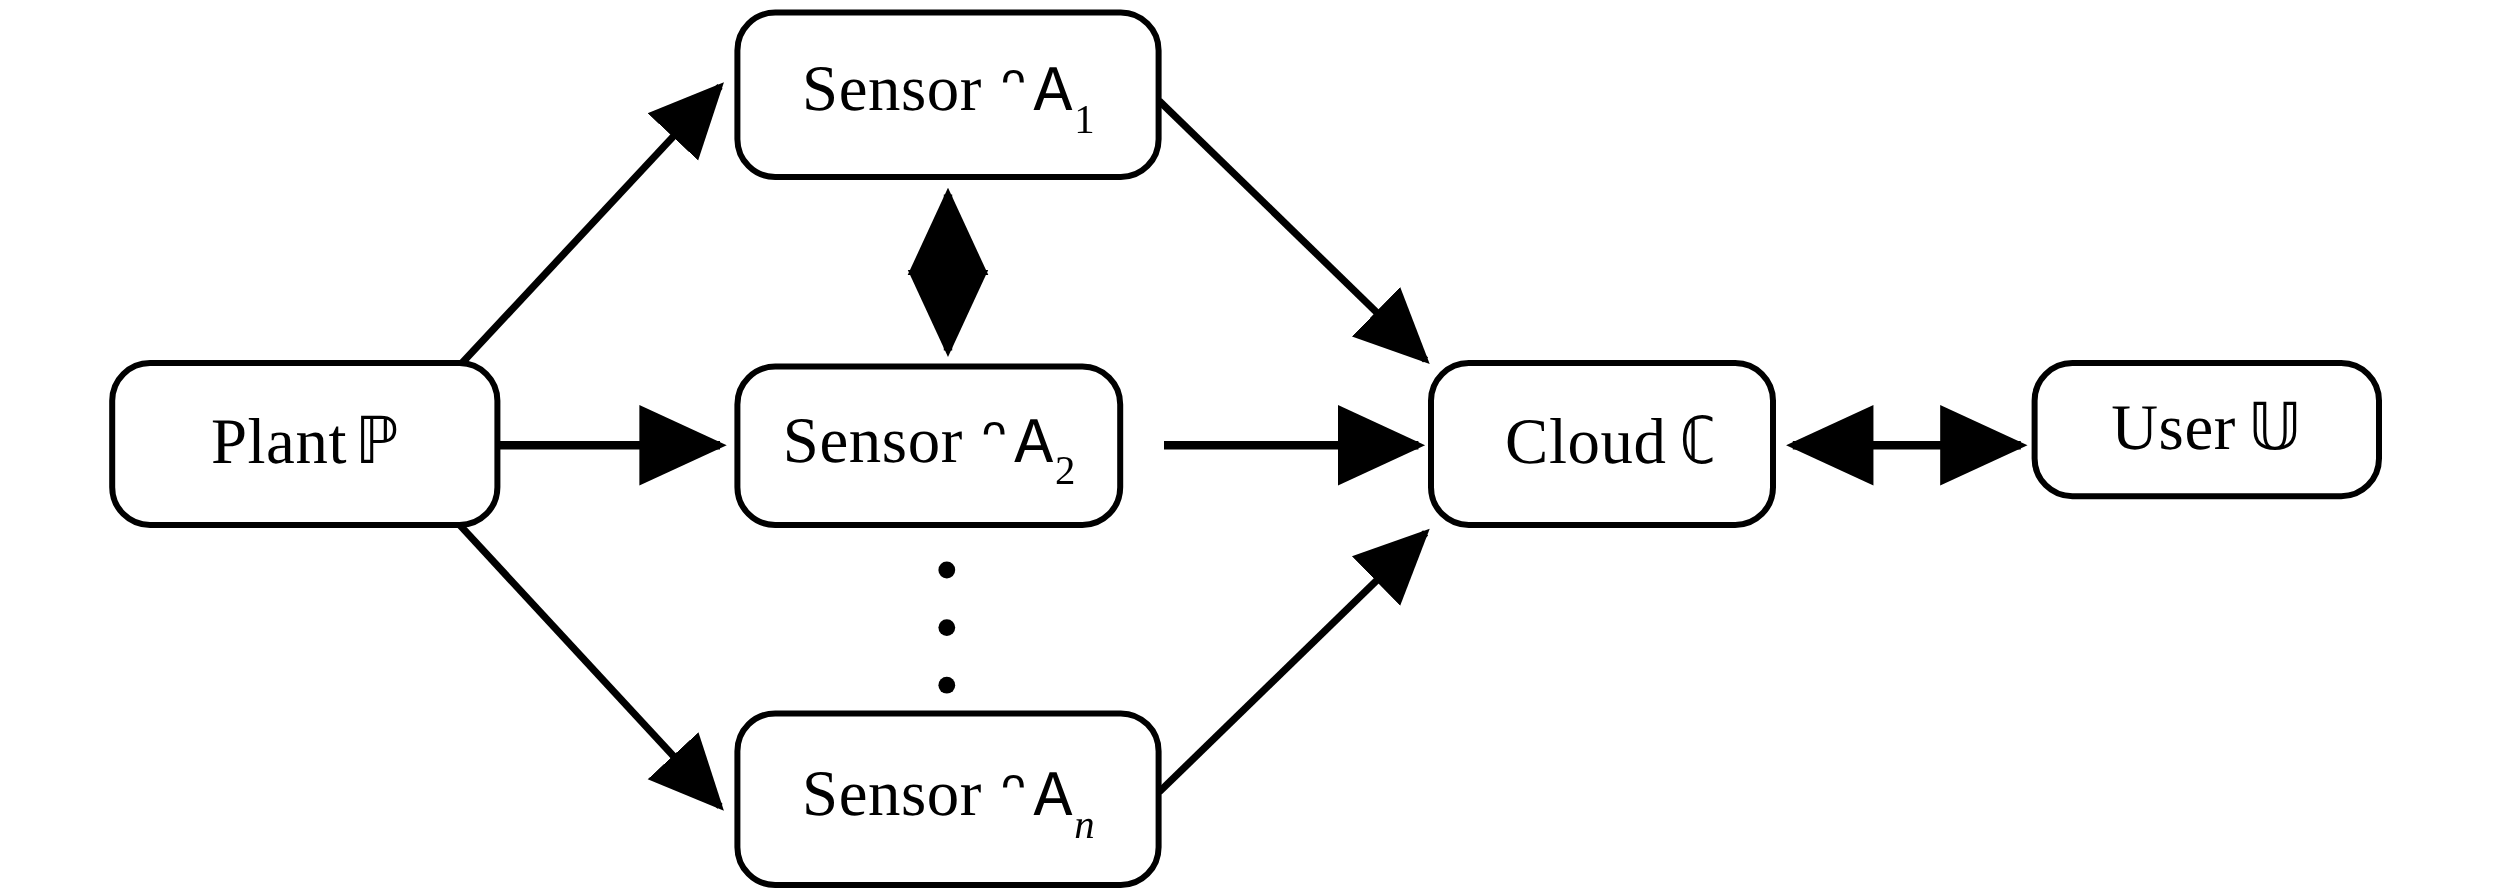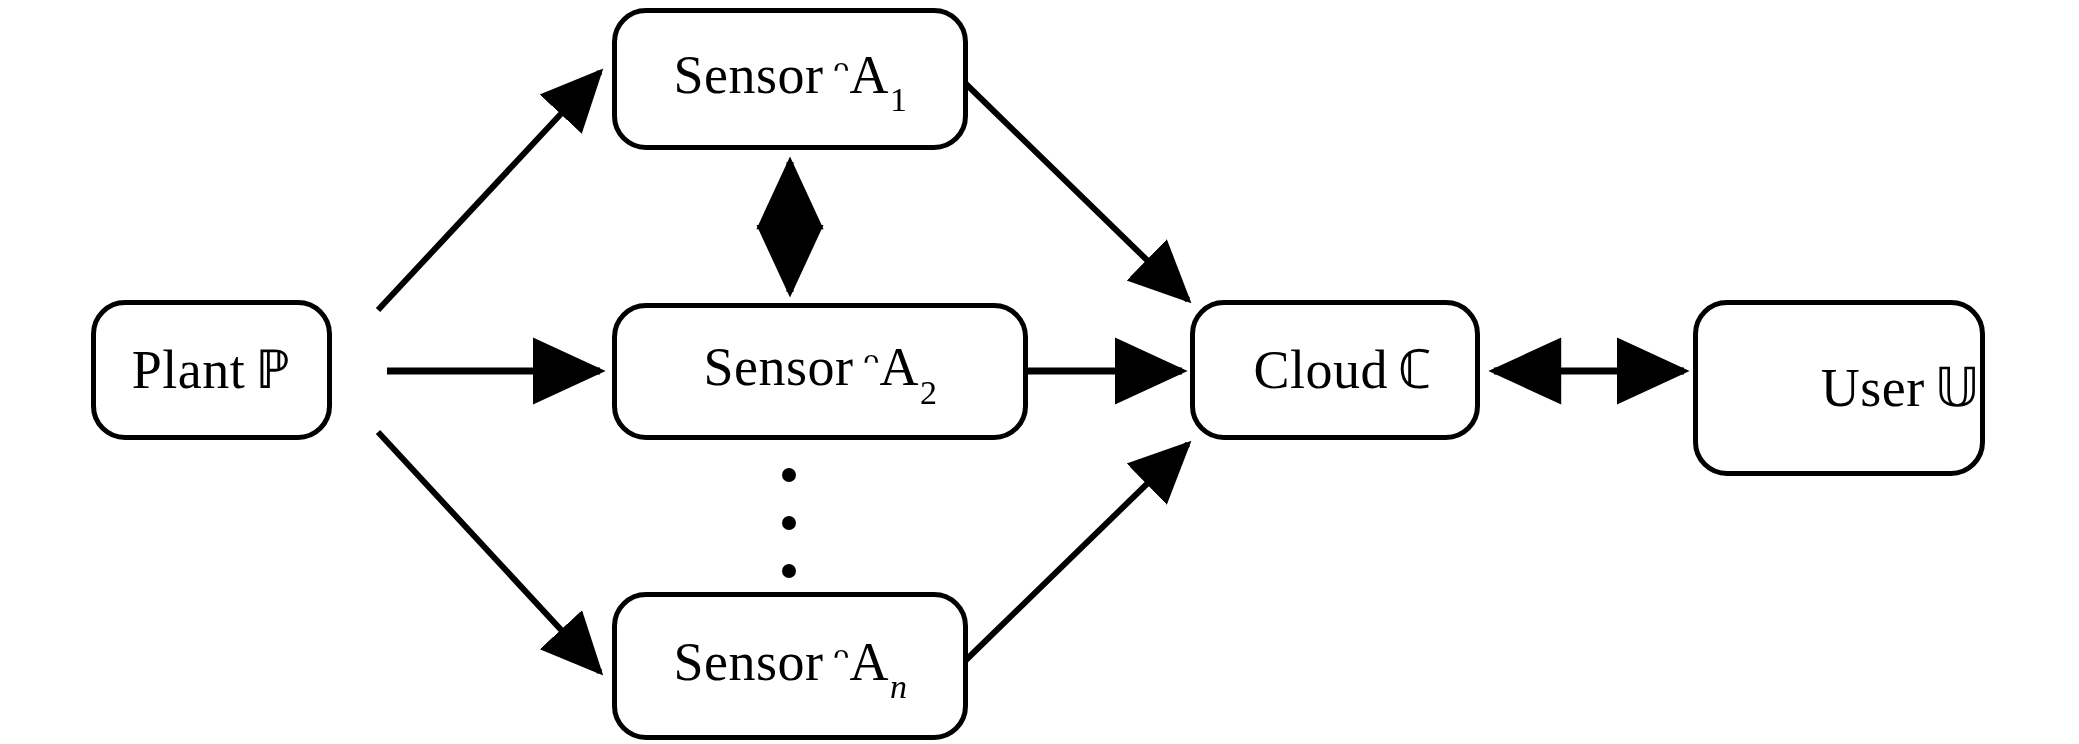--- a/index.html
+++ b/index.html
@@ -37,21 +37,21 @@
   }
   .node-label {
     font-family: "Liberation Serif", "DejaVu Serif", serif;
     font-size: 54px;
     line-height: 1;
     color: #000000;
     white-space: nowrap;
     letter-spacing: 0.5px;
   }
   .node-label .bb {
-    font-family: Liberation Serif, serif;
+    font-family: Liberation Mono, monospace;
     font-size: 54px;
     padding-left: 10px;
   }
   .node-label .sub {
     font-size: 34px;
     vertical-align: sub;
     position: relative;
     top: 7px;
     left: 1px;
   }
@@ -104,33 +104,33 @@
 
     <line x1="966" y1="84" x2="1188" y2="300" stroke="#000000" stroke-width="6" marker-end="url(#arrowEnd)"></line>
 
     <line x1="970" y1="371" x2="1182" y2="371" stroke="#000000" stroke-width="7" marker-end="url(#arrowEnd)"></line>
 
     <line x1="966" y1="660" x2="1188" y2="444" stroke="#000000" stroke-width="6" marker-end="url(#arrowEnd)"></line>
 
     <line x1="1494" y1="371" x2="1684" y2="371" stroke="#000000" stroke-width="7" marker-start="url(#arrowStart)" marker-end="url(#arrowEnd)"></line>
   </svg>
 
-  <div class="node" style="left:91px; top:300px; width:241px; height:140px;">
+  <div class="node" style="left:91px; top:300px; width:326px; height:140px;">
     <span class="node-label">
       <span>Plant</span><span class="bb">ℙ</span>
     </span>
   </div>
 
   <div class="node" style="left:612px; top:8px; width:356px; height:142px;">
     <span class="node-label">
       <span>Sensor</span><span class="bb">ᵔA</span><span class="sub">1</span>
     </span>
   </div>
 
-  <div class="node" style="left:612px; top:303px; width:416px; height:137px;justify-content:center;">
+  <div class="node" style="left:612px; top:303px; width:324px; height:137px;justify-content:center;">
     <span class="node-label">
       <span>Sensor</span><span class="bb">ᵔA</span><span class="sub">2</span>
     </span>
   </div>
 
   <div class="vdots" style="left:781px; top:468px; width:16px; height:110px;">
     <span class="dot"></span>
     <span class="dot"></span>
     <span class="dot"></span>
   </div>
@@ -140,19 +140,19 @@
       <span>Sensor</span><span class="bb">ᵔA</span><span class="sub-it">n</span>
     </span>
   </div>
 
   <div class="node" style="left:1190px; top:300px; width:290px; height:140px;padding-left:16px;">
     <span class="node-label">
       <span>Cloud</span><span class="bb">ℂ</span>
     </span>
   </div>
 
-  <div class="node" style="left:1693px; top:300px; width:292px; height:176px;justify-content:flex-end;">
+  <div class="node" style="left:1693px; top:300px; width:292px; height:116px;">
     <span class="node-label">
       <span>User</span><span class="bb">𝕌</span>
     </span>
   </div>
 
 </div>
 
 </body></html>

